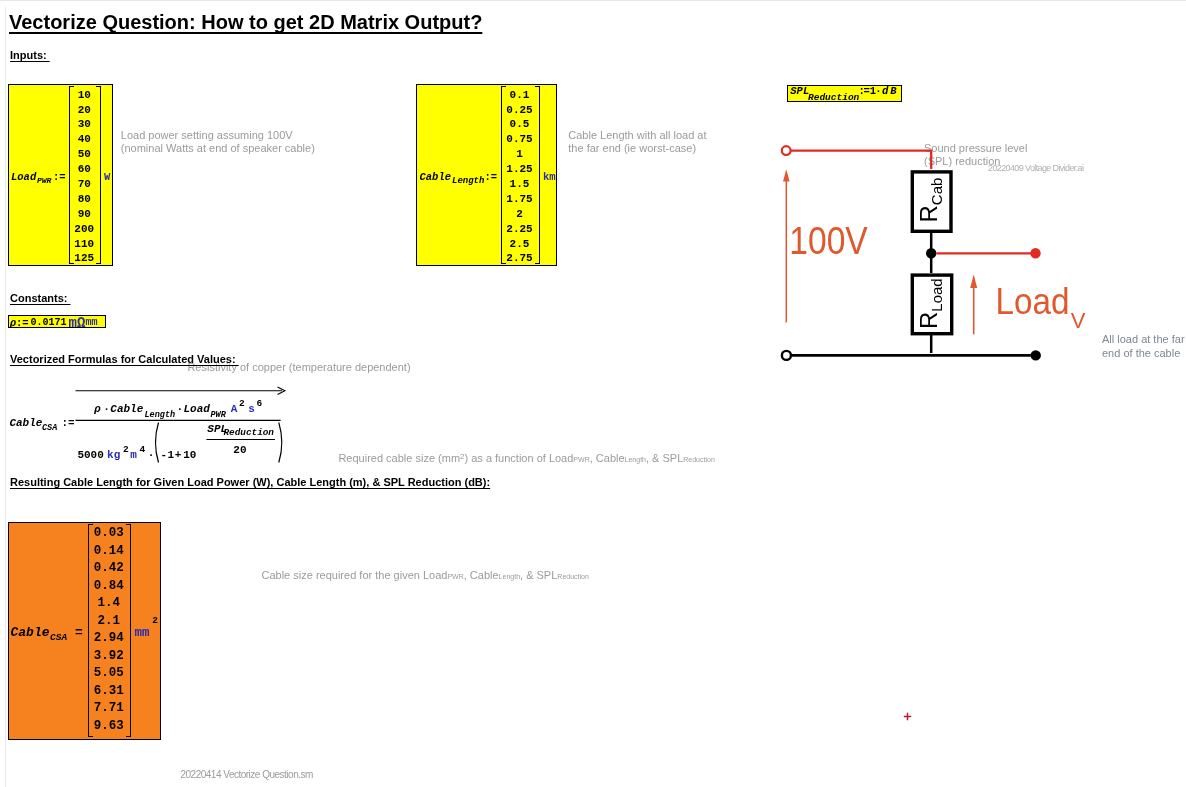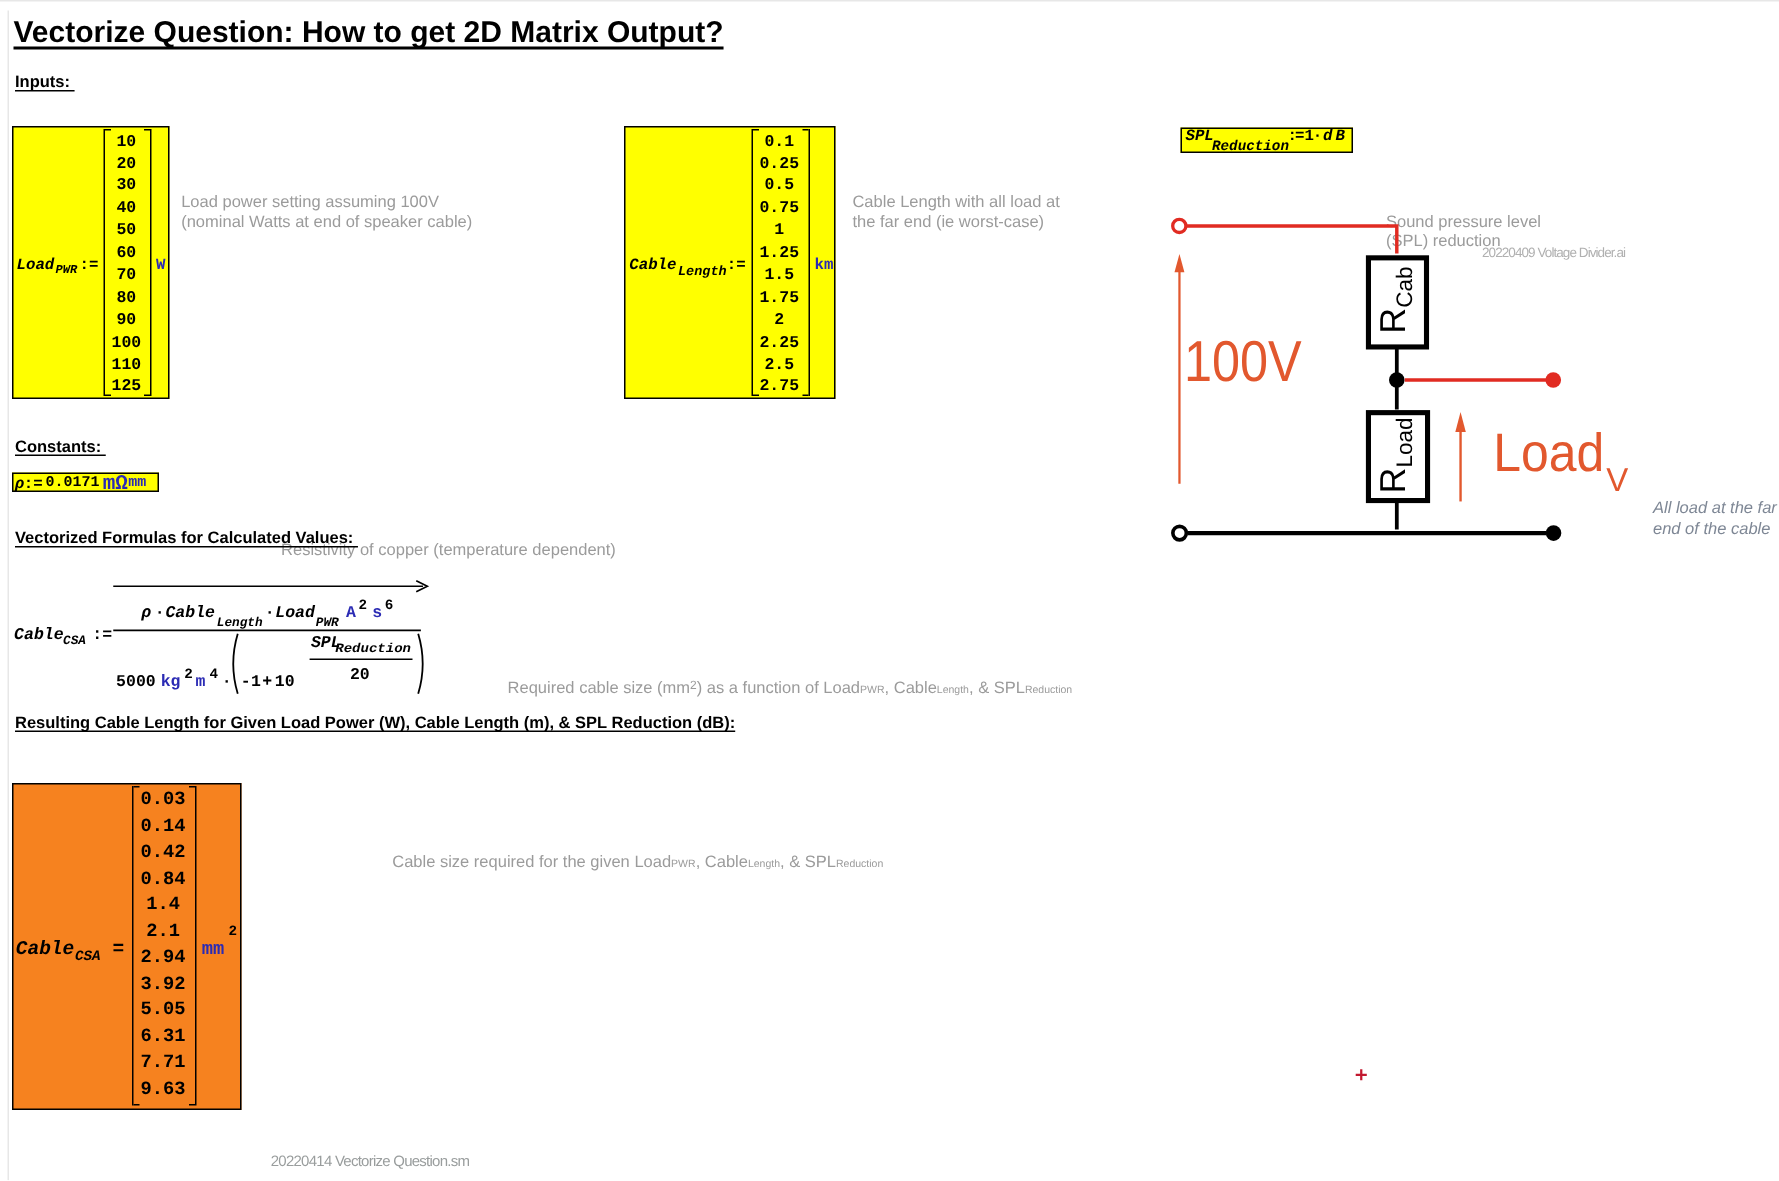--- a/index.html
+++ b/index.html
@@ -49,21 +49,21 @@
   <div class="col mono" style="left:69px;top:88.7px;width:30.5px;height:176.8px;font-size:11px;line-height:13px;">
     <div>10</div>
       <div>20</div>
       <div>30</div>
       <div>40</div>
       <div>50</div>
       <div>60</div>
     <div>70</div>
       <div>80</div>
       <div>90</div>
-      <div>100</div>
+      <div>200</div>
       <div>110</div>
       <div>125</div>
   </div>
 
   <div class="abs mono blue" style="left:104px;top:170.5px;font-size:10.5px;line-height:13px;">W</div>
 
   <div class="abs gray" style="left:120.8px;top:85.2px;">Load power setting assuming 100V<br>(nominal Watts at end of speaker cable)</div>
 
   <div class="ybox" style="left:416px;top:84px;width:139px;height:180px;"></div>
 
@@ -146,21 +146,21 @@
 
     <text x="789.3" y="253.8" font-size="38.5" fill="#e2582e" textLength="78.5" lengthAdjust="spacingAndGlyphs">100V</text>
 
     <path d="M973.7 334.3 V287.5" fill="none" stroke="#e2582e" stroke-width="1.6"></path>
     <polygon points="973.7,274.6 970.2,288 977.2,288" fill="#e2582e"></polygon>
 
     <text x="995.5" y="314.3" font-size="36" fill="#e2582e" textLength="74" lengthAdjust="spacingAndGlyphs">Load</text>
     <text x="1070.8" y="327.5" font-size="22" fill="#e2582e">V</text>
   </svg>
 
-  <div class="abs gray" style="left:1102px;top:289px;line-height:13.5px;font-style:italic;color:#7e8795;">All load at the far<br>end of the cable</div>
+  <div class="abs gray" style="left:1102px;top:289px;line-height:13.5px;color:#7e8795;">All load at the far<br>end of the cable</div>
 
   <div class="abs hd" style="left:10px;top:291.5px;">Constants:&nbsp;</div>
 
   <div class="ybox" style="left:8px;top:315px;width:95.7px;height:11.3px;border-width:1.5px;"></div>
 
   <div class="abs bi" style="left:10px;top:316.5px;font-size:10.5px;line-height:12px;">ρ</div>
   <div class="abs mono" style="left:15.9px;top:316.5px;font-size:10.5px;line-height:12px;">:=</div>
   <div class="abs mono" style="left:30.4px;top:316.8px;font-size:10px;line-height:12px;">0.0171</div>
   <div class="abs mono blue" style="left:68.5px;top:316.8px;font-size:14px;line-height:12px;">mΩ</div>
   <div class="abs mono blue" style="left:85.5px;top:316.8px;font-size:10px;line-height:12px;">mm</div>

